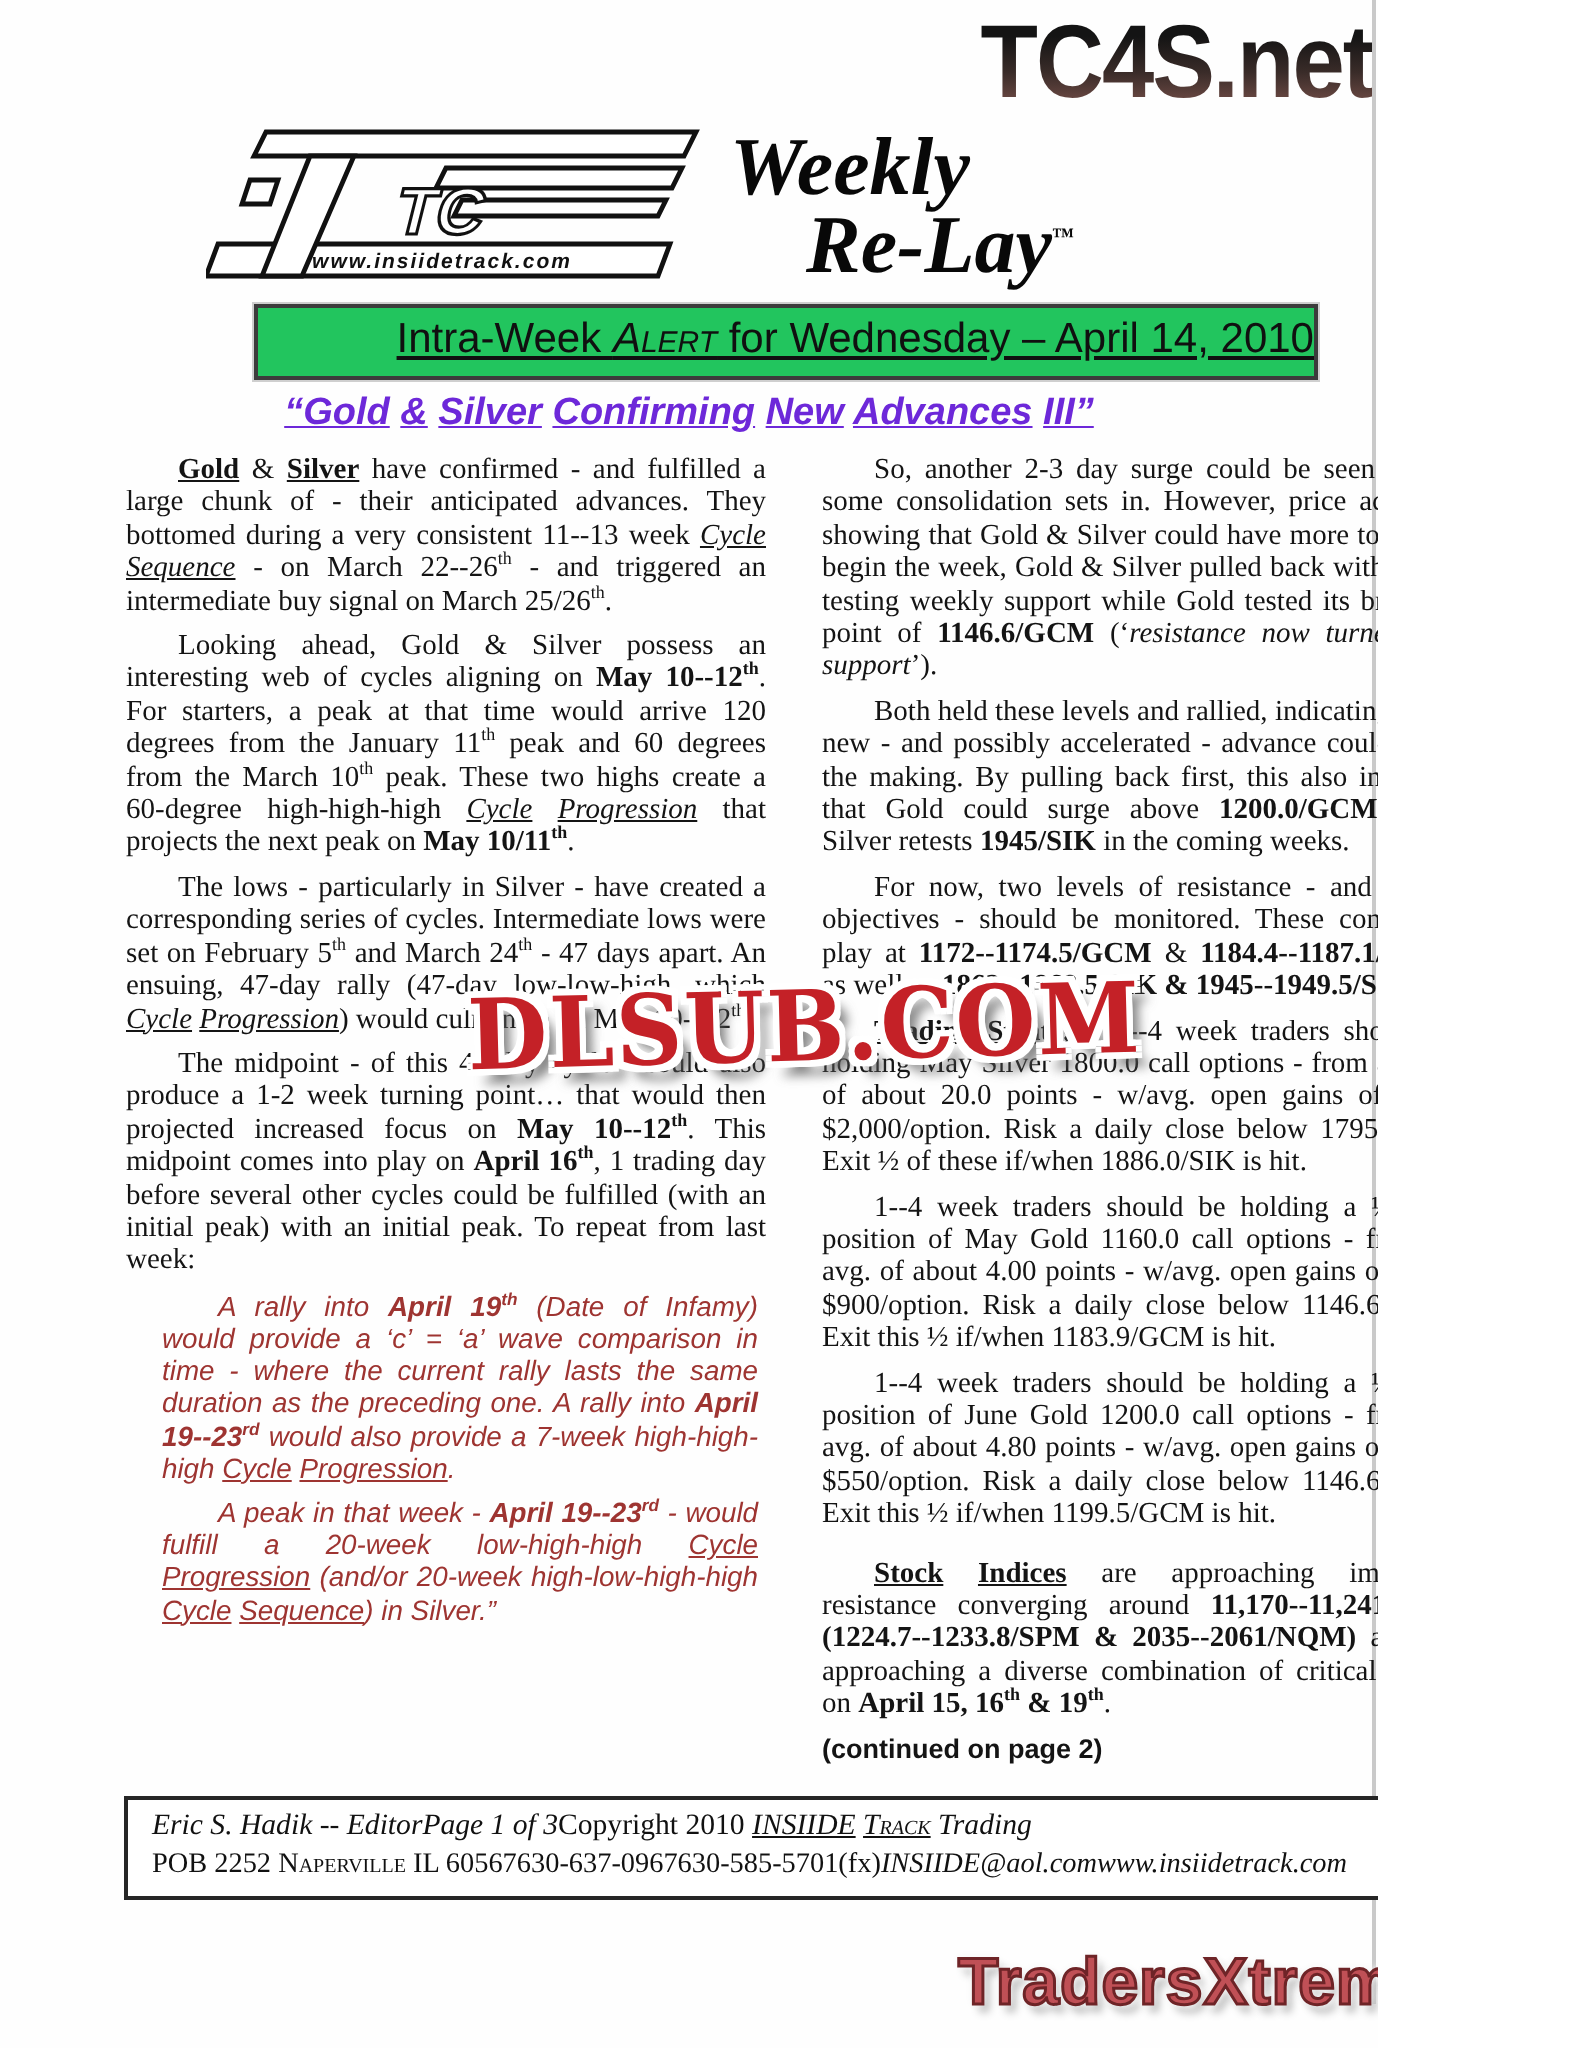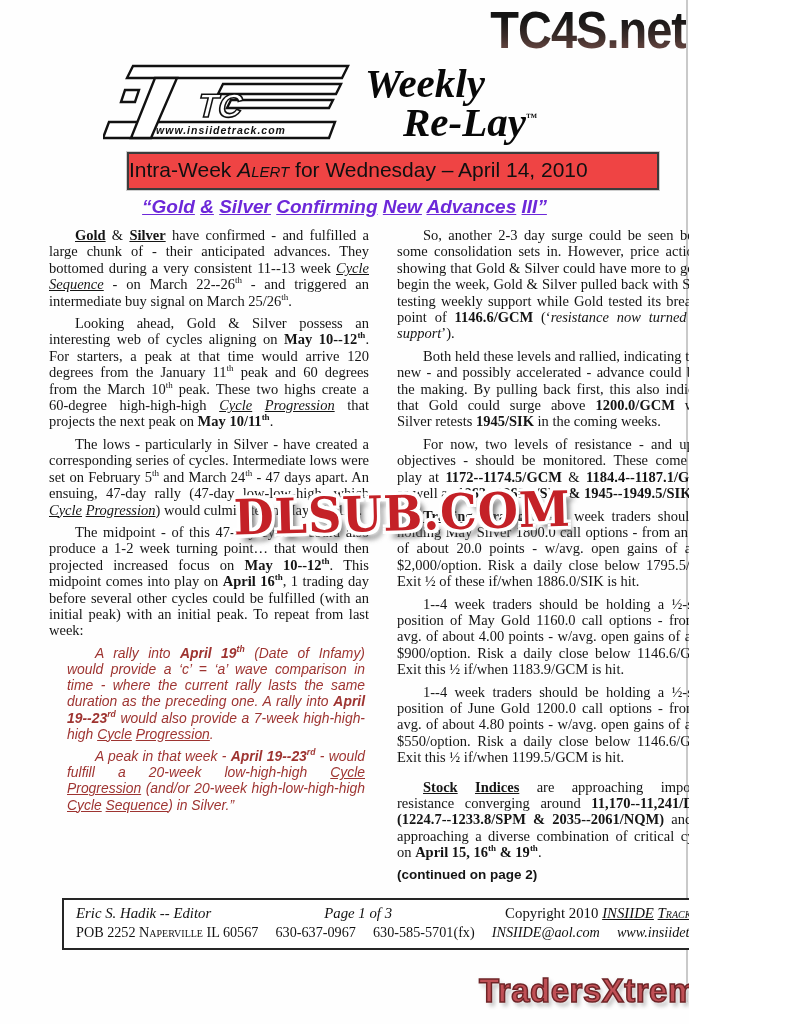--- a/index.html
+++ b/index.html
@@ -24,45 +24,45 @@
         text-shadow:0 0 3px #fff,0 0 5px #eee,3px 4px 4px #b5b5b5;}
 
   
   .logo-row{position:absolute;top:64px;left:103px;display:flex;align-items:flex-start;}
   .masthead{margin-left:12px;font-family:"Liberation Serif",serif;font-weight:bold;font-style:italic;
         font-size:41px;line-height:.95;color:#080808;}
   .masthead .l2{padding-left:38px;}
   .masthead sup{font-size:11px;font-style:normal;}
 
   .alert-box{position:absolute;top:152px;left:127px;width:528px;border:2px solid #3c3c3c;
-        outline:1px solid #cfcfcf;text-align:left;padding:4px 0 6px;background:#ef4444;
-        font-family:"Liberation Sans",sans-serif;font-size:21px;color:#101010;}
+        outline:1px solid #cfcfcf;text-align:right;padding:4px 0 6px;background:#22c55e;
+        font-family:"Liberation Sans",sans-serif;font-size:21px;color:#101010;text-decoration:underline;}
   .alert-box .sc{font-variant:small-caps;font-style:italic;}
 
   .headline{position:absolute;top:196px;left:0;width:100%;text-align:center;
         font-family:"Liberation Sans",sans-serif;font-weight:bold;font-style:italic;
         font-size:19px;color:#6d28d9;}
 
   
-  .columns{position:absolute;top:227px;left:49px;width:668px;display:flex;gap:28px;height:672px;overflow:hidden;}
+  .columns{position:absolute;top:227px;left:63px;width:668px;display:flex;gap:28px;height:672px;overflow:hidden;}
   .col{width:327px;font-size:14.5px;line-height:16.4px;text-align:justify;}
   .col p{margin:0 0 6px;text-indent:26px;}
   .col p.quote{font-family:"Liberation Sans",sans-serif;font-style:italic;font-size:13.9px;
         color:#9e3431;margin:0 4px 6px 18px;line-height:16.2px;text-indent:28px;}
   .col p.gap{margin-top:13px;}
   .continued{font-family:"Liberation Sans",sans-serif;font-weight:bold;
         font-size:13.5px;text-indent:0 !important;}
 
   .b{font-weight:bold;} .i{font-style:italic;} .u{text-decoration:underline;}
   .sc{font-variant:small-caps;} sup{font-size:.62em;line-height:0;}
 
   
   .footer-box{position:absolute;top:898px;left:62px;width:666px;border:2px solid #262626;
         background:#fff;padding:5px 12px 7px;font-size:14.8px;color:#111;}
-  .f-row{display:flex;justify-content:space-between;align-items:baseline;}
+  .f-row{display:flex;align-items:baseline;}
   .f-row2{margin-top:2px;font-size:14.2px;}
 </style>
 </head>
 <body>
 
 <div class="page">
   <div class="edge-line"></div>
 
   <div class="tc4s">TC4S.net</div>
 

